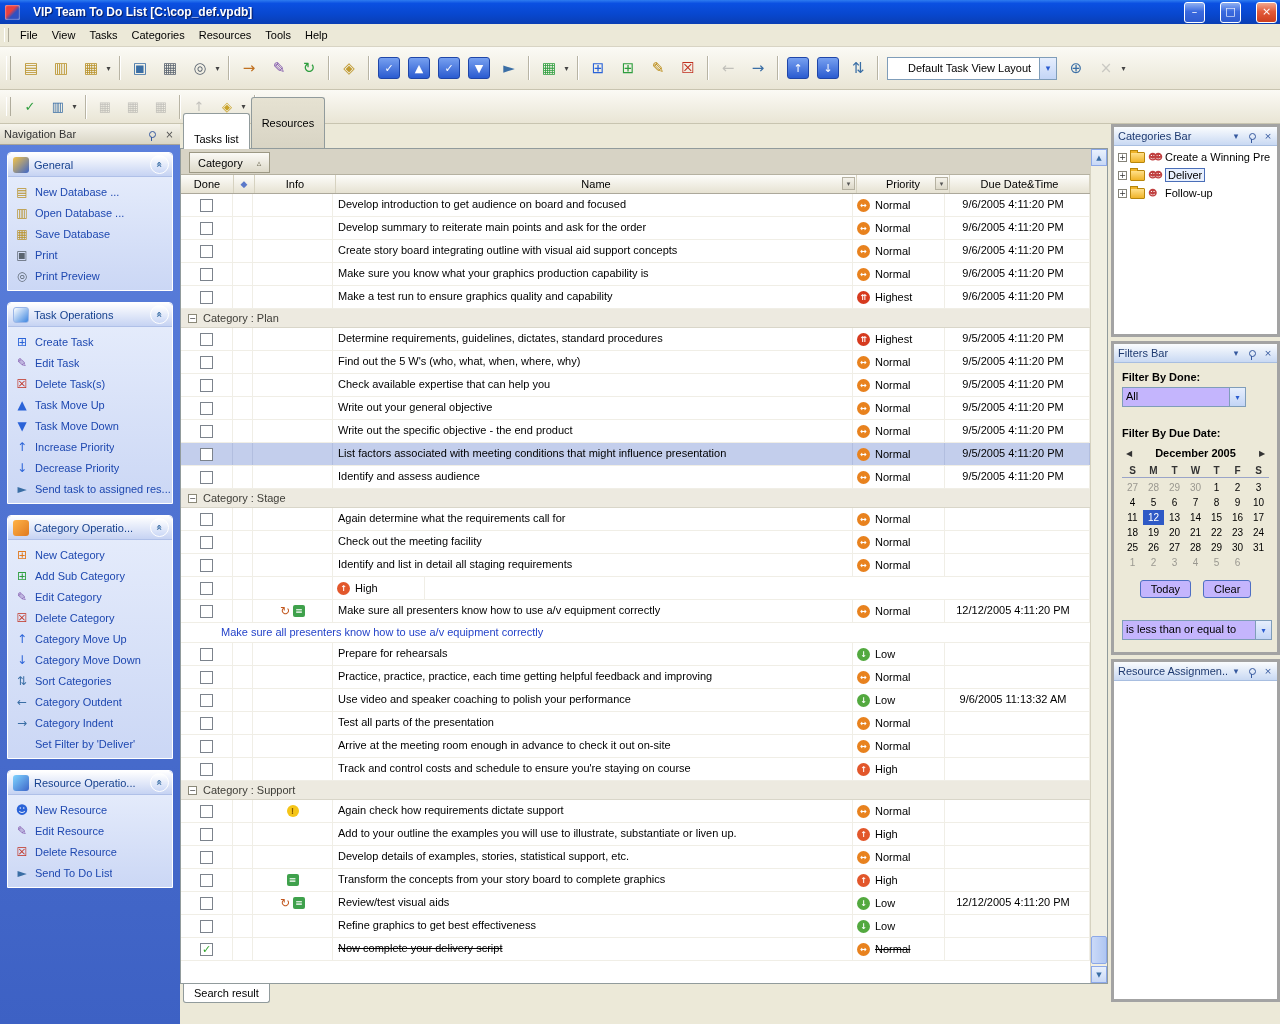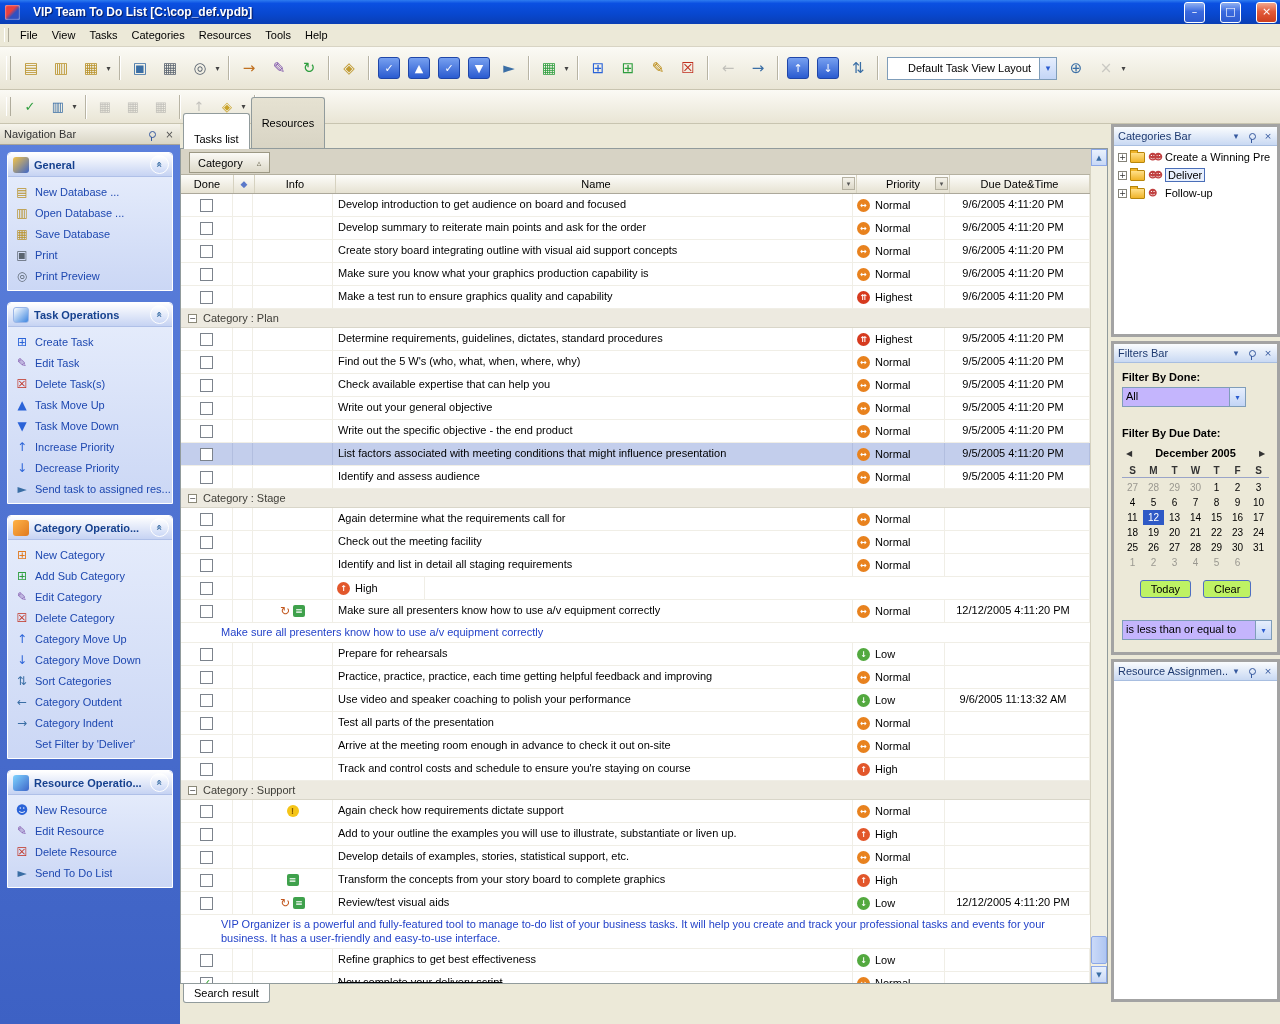--- a/index.html
+++ b/index.html
@@ -39,21 +39,21 @@
   .workspace{flex:1;display:flex;min-height:0}
 
   
   .navpane{width:180px;flex:0 0 180px;background:linear-gradient(180deg,#5C80DC,#3D61C4);display:flex;flex-direction:column;min-height:0}
   .navhead{height:20px;flex:0 0 20px;background:linear-gradient(180deg,#F6F4EC,#D9D5C5);border-bottom:1px solid #A8A498;display:flex;align-items:center;padding:0 4px;gap:4px;color:#333}
   .navhead .t{flex:1}
   .nx{color:#555;font-size:10px;width:13px;text-align:center}
   #navsections{padding:7px 7px 0;overflow:hidden}
   .navsec{margin-bottom:11px;border:1px solid #fff;border-radius:4px 4px 0 0}
   .navsec-h{height:23px;display:flex;align-items:center;gap:5px;padding:0 3px 0 5px;background:linear-gradient(180deg,#FFFFFF,#C6D3F3);border-radius:3px 3px 0 0;border-bottom:1px solid #AFC0E8}
-  .navsec-t{flex:1;color:#16418E;font-weight:bold;white-space:nowrap;overflow:hidden}
+  .navsec-t{flex:1;color:#16418E;font-weight:normal;white-space:nowrap;overflow:hidden}
   .navsec-ic{width:16px;height:16px;border-radius:3px;flex:0 0 16px}
   .ic-general{background:linear-gradient(135deg,#F6C445,#3E66C9)}
   .ic-task{background:linear-gradient(135deg,#FFFFFF,#3E86E0);border:1px solid #9AB6E8;box-sizing:border-box}
   .ic-cat{background:linear-gradient(135deg,#FFB347,#E07A20)}
   .ic-res{background:linear-gradient(135deg,#7FD4FF,#3E66C9)}
   .navsec-ch{width:17px;height:17px;border:1px solid #fff;border-radius:50%;background:linear-gradient(180deg,#FFF,#CBD8F6);color:#3A6EA5;display:flex;align-items:center;justify-content:center;flex:0 0 17px}
   .navsec-ch .g{transform:rotate(90deg);font-size:10px;font-weight:bold}
   .navsec-b{padding:4px 2px;background:linear-gradient(180deg,#E4EBFB,#CBD7F5)}
   .navitem{display:flex;align-items:center;gap:5px;height:21px;padding-left:4px;color:#1E48B0}
   .navitem.noic{padding-left:25px}
@@ -132,21 +132,21 @@
   .calendar{margin-top:6px}
   .calhead{display:flex;align-items:center;height:16px;margin-bottom:2px}
   .calnav{width:14px;text-align:center;color:#333;font-size:8px;flex:0 0 14px}
   .calmonth{flex:1;text-align:center;font-weight:bold}
   .calgrid{display:grid;grid-template-columns:repeat(7,21px);justify-content:center}
   .cday{height:15px;line-height:15px;text-align:center;font-size:10px}
   .cday.ch{border-bottom:1px solid #9AA4C8;font-weight:bold;height:14px;margin-bottom:2px;color:#333}
   .cday.out{color:#9A9890}
   .cday.csel{background:#2E59C6;color:#fff}
   .fbtns{display:flex;justify-content:center;gap:12px;margin-top:10px}
-  .fbtn{padding:2px 10px;border:1.5px solid #4F6FC4;border-radius:3px;background:#bef264;font-family:inherit;font-size:11px}
+  .fbtn{padding:2px 10px;border:1.5px solid #4F6FC4;border-radius:3px;background:#c4b5fd;font-family:inherit;font-size:11px}
   #resPanel{flex:1}
   #resPanel .pbody{flex:1;background:#fff}
 </style>
 </head>
 <body>
 
 <div class="titlebar">
   <span class="app-icon"></span>
   <span class="title-text">VIP Team To Do List [C:\cop_def.vpdb]</span>
   <button class="wb">–</button>
@@ -874,21 +874,20 @@
               <span class="g ico-rec">↻</span>
               <span class="ico-note g">≡</span>
             </div>
             <div class="td c-name">Review/test visual aids</div>
             <div class="td c-priority">
               <span class="pri g" style="background: rgb(83, 169, 63);">↓</span>
               <span>Low</span>
             </div>
             <div class="td c-due">12/12/2005 4:11:20 PM</div>
           </div>
-          <div class="nrow2">VIP Organizer is a powerful and fully-featured tool to manage to-do list of your business tasks. It will help you create and track your professional tasks and events for your business. It has a user-friendly and easy-to-use interface.</div>
           <div class="tr">
             <div class="td c-done">
               <span class="cb"></span>
             </div>
             <div class="td c-flag"></div>
             <div class="td c-info"></div>
             <div class="td c-name">Refine graphics to get best effectiveness</div>
             <div class="td c-priority">
               <span class="pri g" style="background: rgb(83, 169, 63);">↓</span>
               <span>Low</span>

